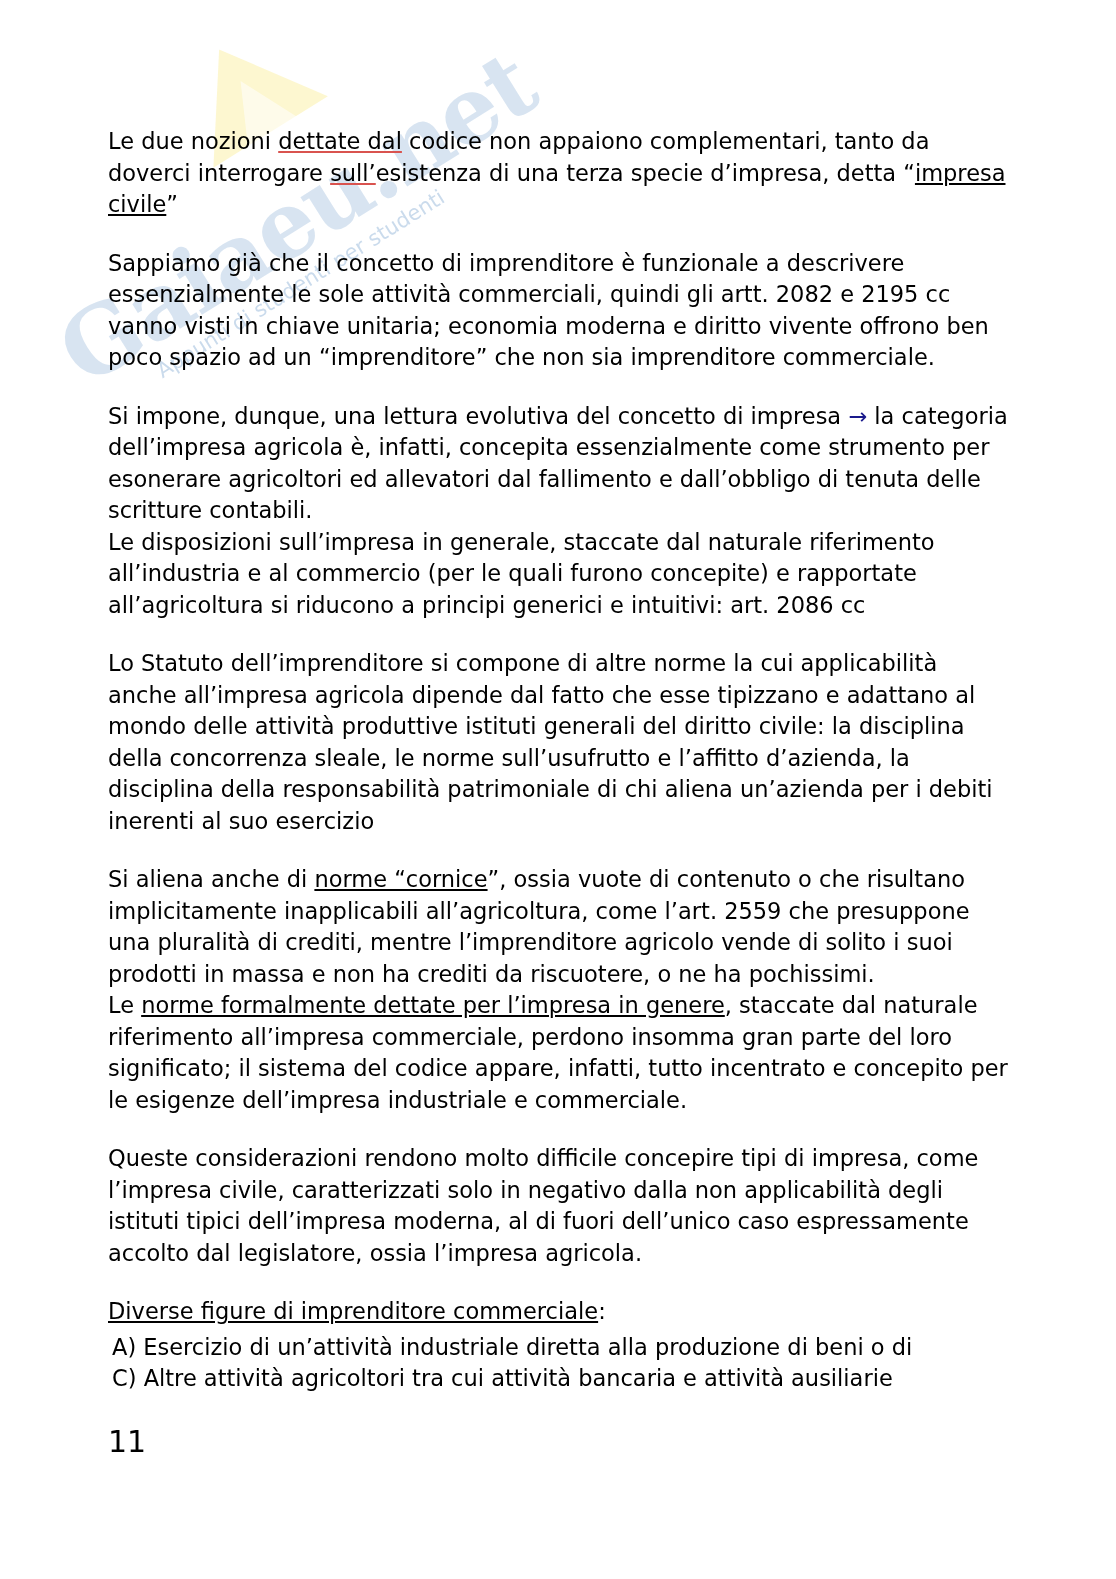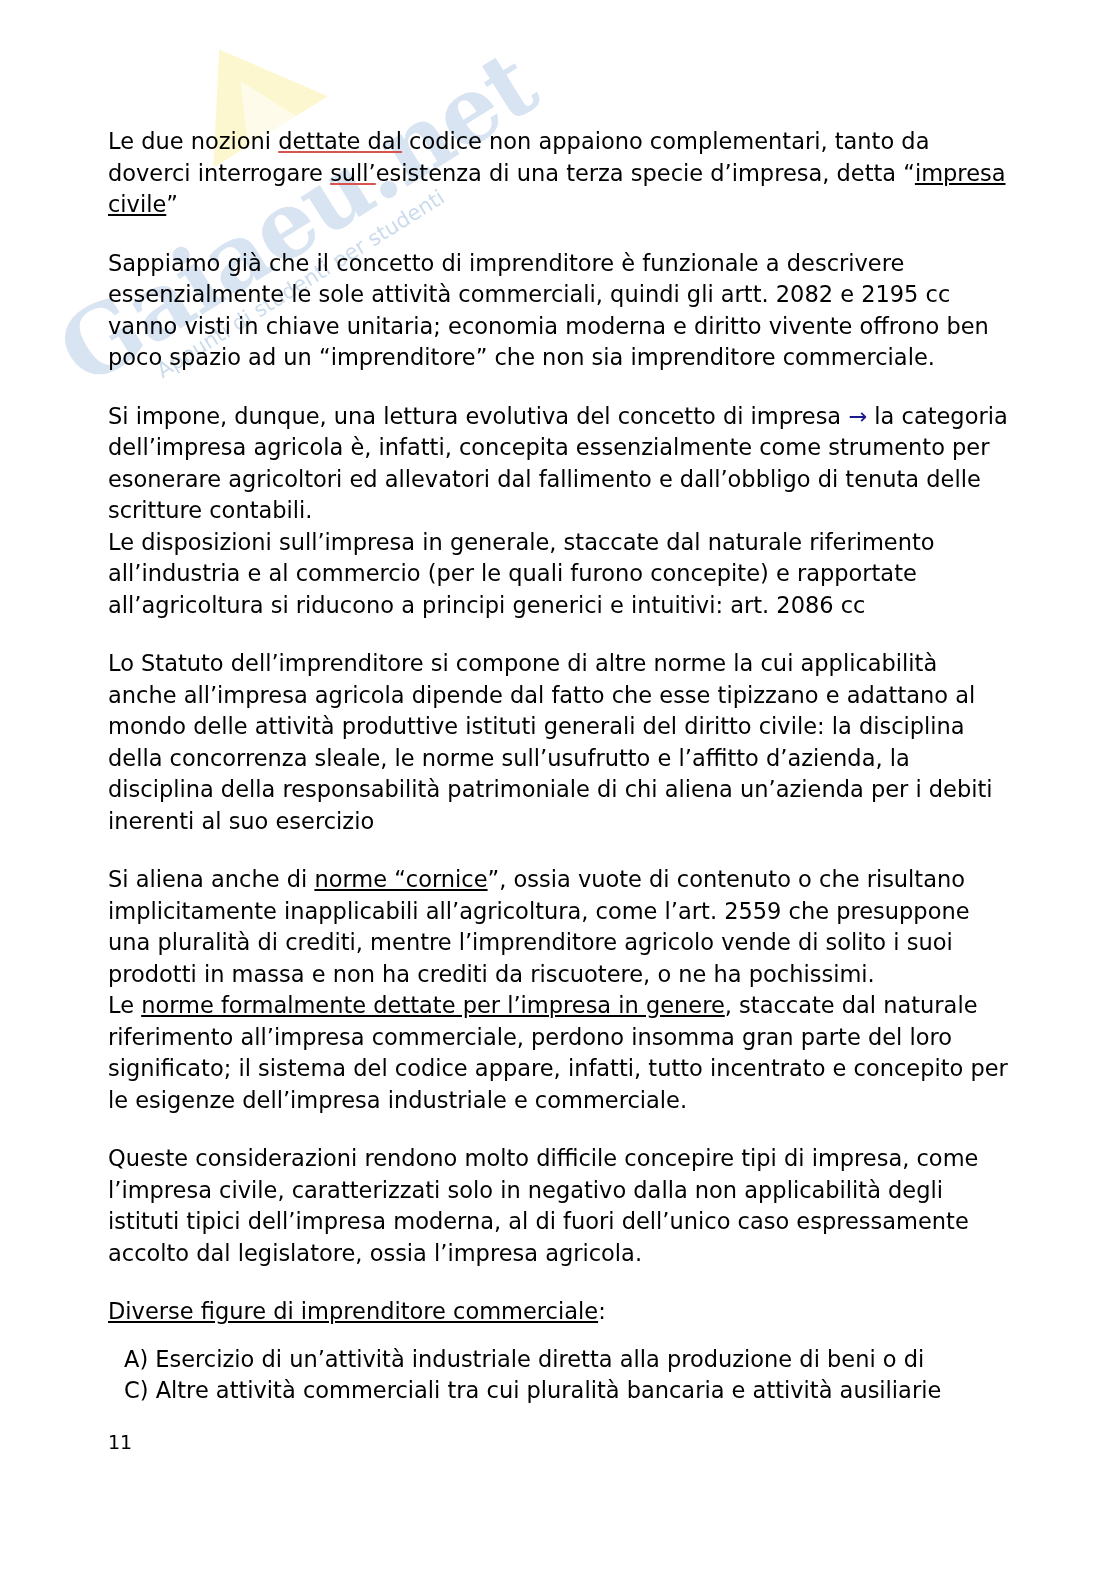--- a/index.html
+++ b/index.html
@@ -102,21 +102,21 @@
     margin-top: 6px;
   }
   .u {
     text-decoration: underline;
   }
   .strike-ann {
     text-decoration: underline;
     text-decoration-color: #d9534f;
   }
   .list {
-    margin: 16px;
+    margin: 4px;
     padding: 0;
     list-style: none;
   }
   .list li {
     margin: 0;
     padding: 0 0 0 34px;
     text-indent: -34px;
   }
   .list li .ind {
     display: block;
@@ -124,21 +124,21 @@
     text-indent: 0;
   }
   .arrow {
     font-family: "DejaVu Sans", sans-serif;
     color: #1a1a8c;
   }
   .pageno {
     position: absolute;
     left: 108px;
     top: 1428px;
-    font-size: 19px;
+    font-size: 30px;
     line-height: 28px;
     z-index: 3;
     text-align: right;
   }
 </style>
 </head>
 <body>
 
 <div class="page">
 
@@ -166,20 +166,20 @@
     <p class="para tight"><span>Si aliena anche di </span><span class="u">norme “cornice</span><span>”, ossia vuote di contenuto o che risultano implicitamente inapplicabili all’agricoltura, come l’art. 2559 che presuppone una pluralità di crediti, mentre l’imprenditore agricolo vende di solito i suoi prodotti in massa e non ha crediti da riscuotere, o ne ha pochissimi.</span></p>
 
     <p class="para"><span>Le </span><span class="u">norme formalmente dettate per l’impresa in genere</span><span>, staccate dal naturale riferimento all’impresa commerciale, perdono insomma gran parte del loro significato; il sistema del codice appare, infatti, tutto incentrato e concepito per le esigenze dell’impresa industriale e commerciale.</span></p>
 
     <p class="para"><span>Queste considerazioni rendono molto difficile concepire tipi di impresa, come l’impresa civile, caratterizzati solo in negativo dalla non applicabilità degli istituti tipici dell’impresa moderna, al di fuori dell’unico caso espressamente accolto dal legislatore, ossia l’impresa agricola.</span></p>
 
     <p class="para tight"><span class="u">Diverse figure di imprenditore commerciale</span><span>:</span></p>
 
     <ul class="list">
       <li><span>A)</span> <span>Esercizio di un’attività industriale diretta alla produzione di beni o di</span></li>
-      <li><span>C)</span> <span>Altre attività commerciali tra cui pluralità bancaria e attività ausiliarie</span></li>
+      <li><span>C)</span> <span>Altre attività agricoltori tra cui attività bancaria e attività ausiliarie</span></li>
     </ul>
 
   </div>
 
   <div class="pageno">11</div>
 
 </div>
 
 </body></html>

